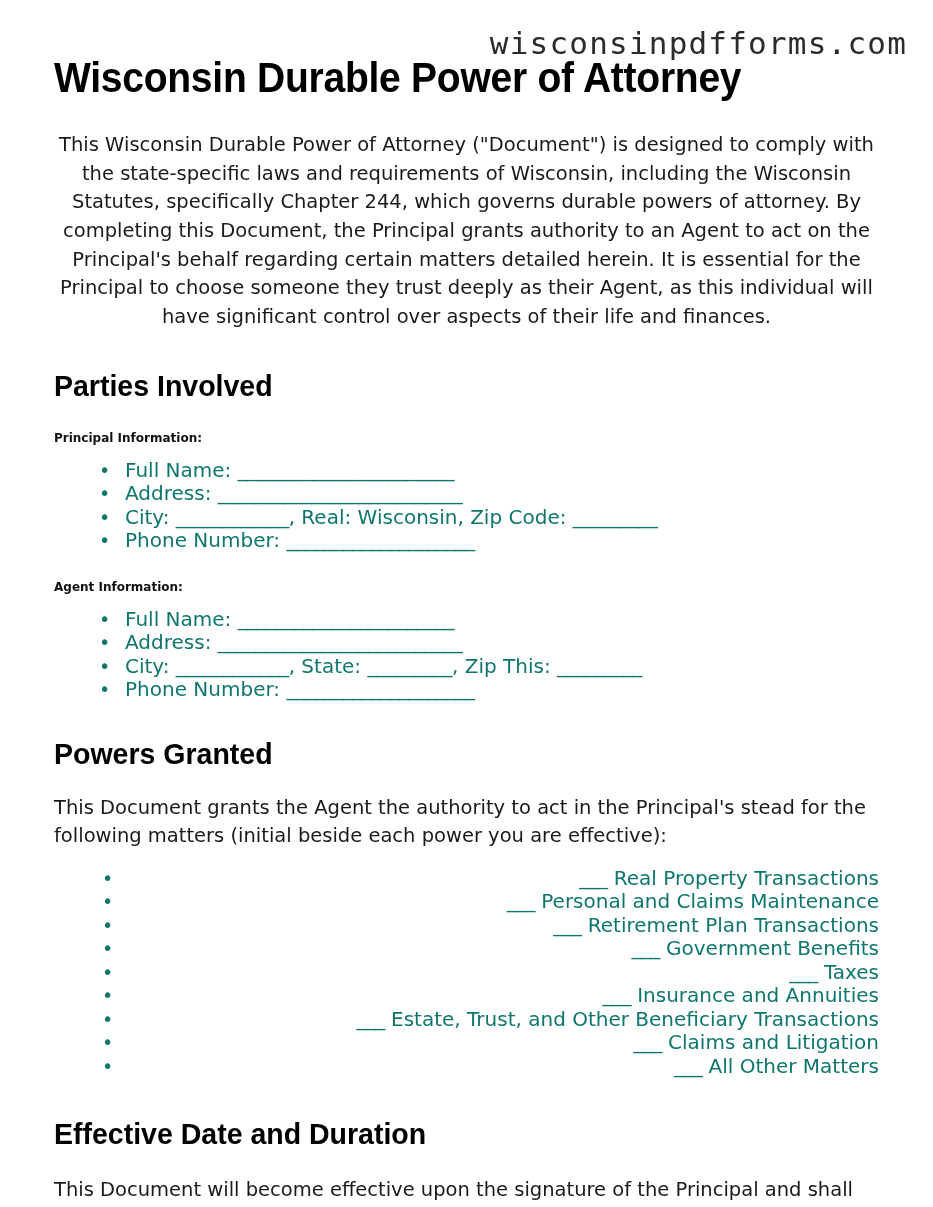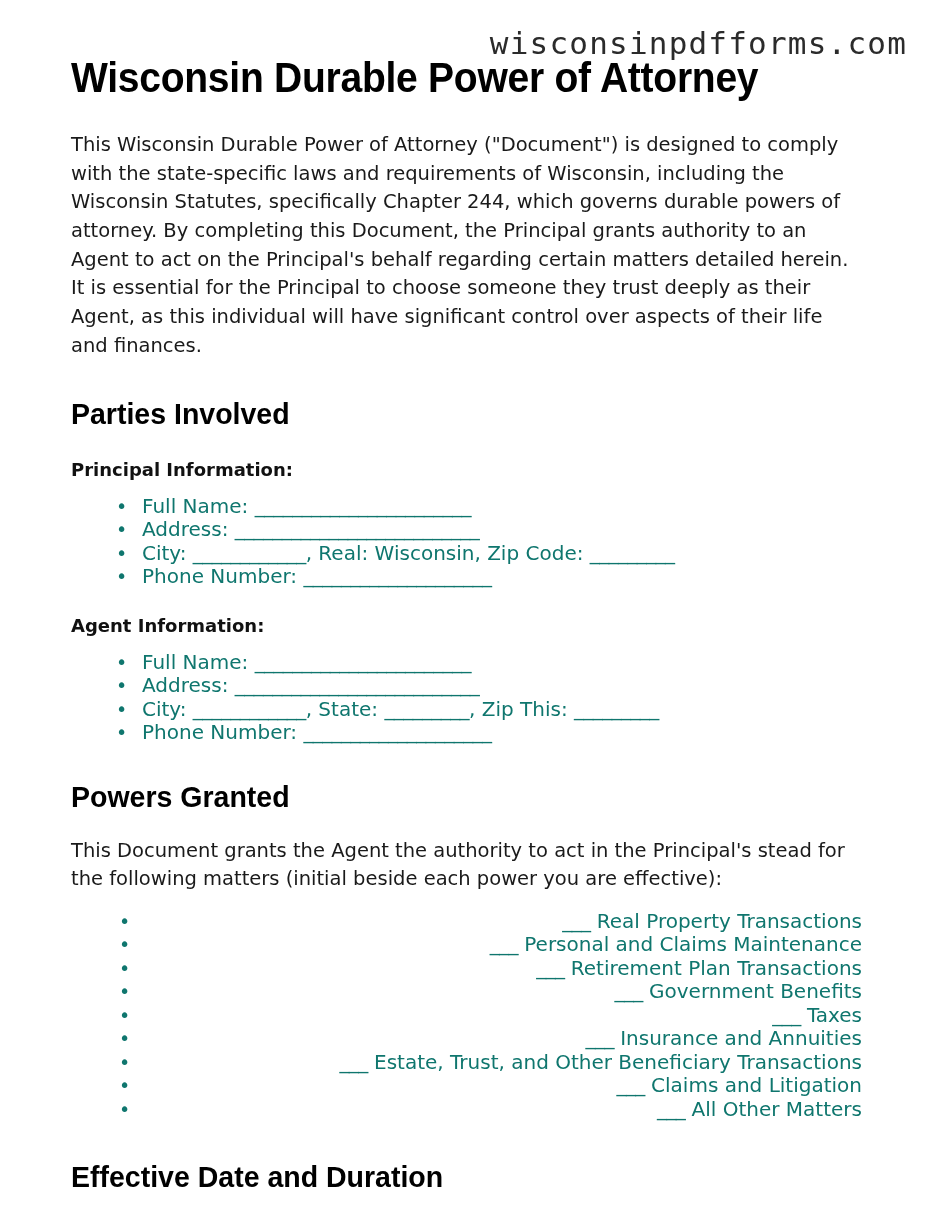--- a/index.html
+++ b/index.html
@@ -13,21 +13,21 @@
     font-family: "DejaVu Sans", sans-serif;
     color: #000000;
     position: relative;
     overflow: hidden;
   }
   .page {
     position: relative;
     width: 933px;
     height: 1207px;
     box-sizing: border-box;
-    padding: 0 71px;
+    padding: 0 54px;
   }
   .watermark {
     position: absolute;
     top: 28px;
     right: 26px;
     font-family: "DejaVu Sans Mono", "Liberation Mono", monospace;
     font-size: 31px;
     letter-spacing: 1.2px;
     color: #2b2b2b;
     white-space: nowrap;
@@ -58,28 +58,28 @@
   .sec-powers  { padding-top: 34px; }
   .sec-effective { padding-top: 38px; }
 
   p.body-text {
     margin: 0;
     font-size: 19.5px;
     line-height: 1.47;
     color: #1a1a1a;
     max-width: 830px;
   }
-  .intro { padding-top: 30px; }
+  .intro { padding-top: 30px; text-align: center; }
   .powers-intro { padding-top: 22px; max-width: 790px; }
   .effective-text { padding-top: 24px; max-width: 840px; }
 
   h3.sub-heading {
     margin: 0;
     padding-top: 27px;
-    font-size: 18px;
+    font-size: 12px;
     font-weight: bold;
     line-height: 1.2;
     color: #111111;
   }
   ul.field-list, ul.powers-list {
     margin: 0;
     padding: 14px 0 0 45px;
     list-style: none;
   }
   ul.powers-list { padding-top: 16px; padding-left: 48px; }

